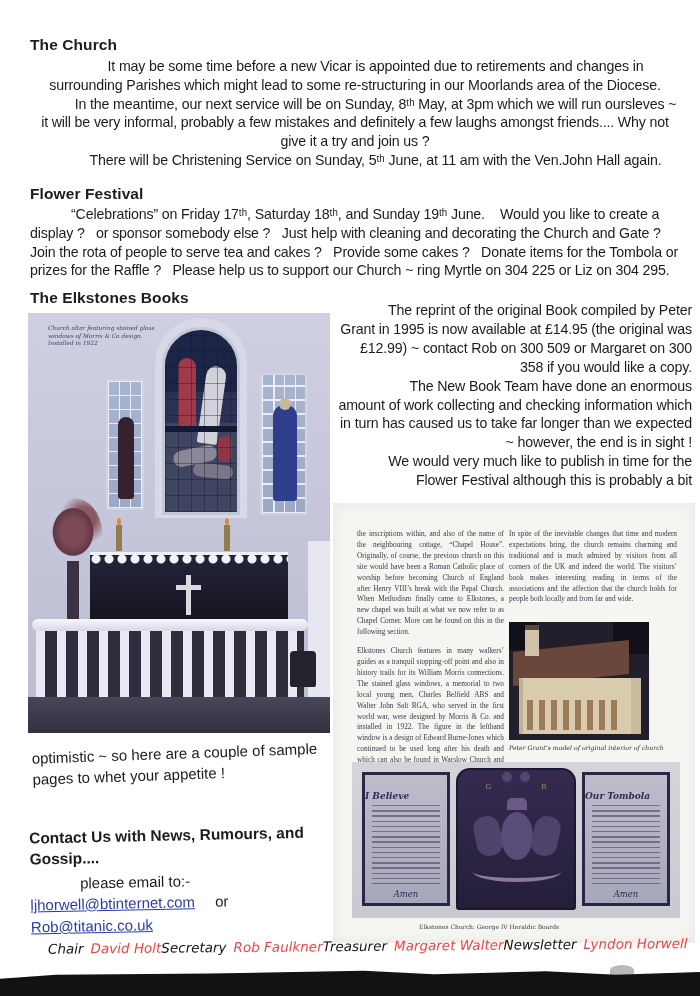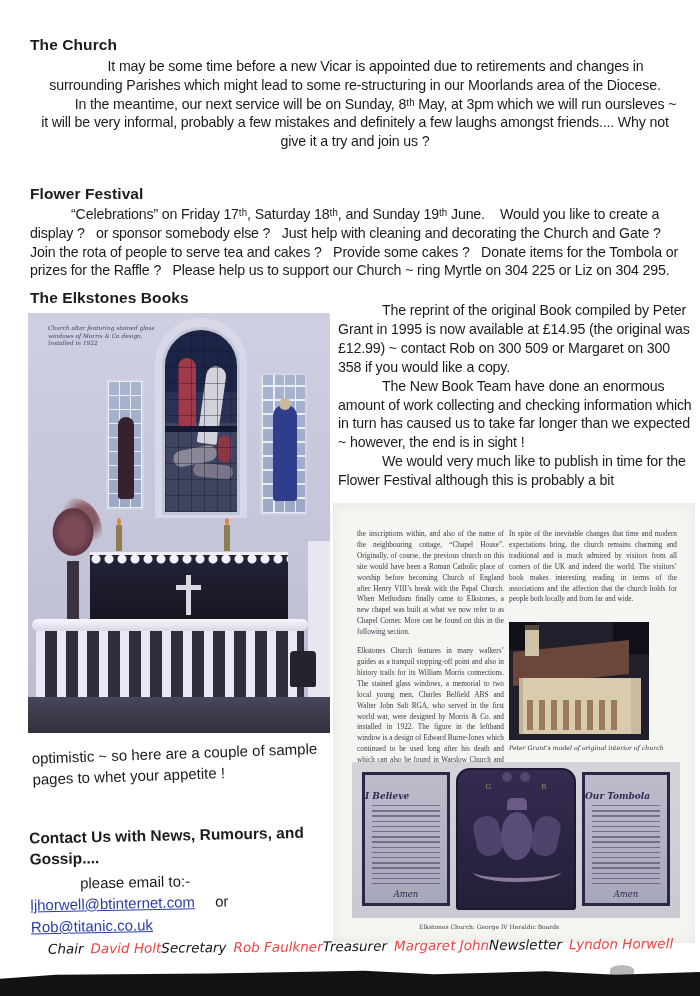--- a/index.html
+++ b/index.html
@@ -1,21 +1,21 @@
 <!DOCTYPE html>
 <html><head>
 <meta charset="utf-8">
 <style>
   html,body{margin:0;padding:0;background:#888;}
   .page{position:relative;width:700px;height:996px;background:#ffffff;overflow:hidden;
         font-family:"Liberation Sans","DejaVu Sans",sans-serif;color:#1c1c1c;}
   .h1{position:absolute;left:30px;font-size:15.5px;font-weight:bold;letter-spacing:.1px;}
   .body-block{position:absolute;left:30px;width:650px;font-size:14.2px;line-height:18.8px;letter-spacing:-.15px;}
   .body-block p{margin:0;text-indent:41px;white-space:pre-wrap;}
-  .col-block{position:absolute;left:338px;width:354px;font-size:14.2px;line-height:18.9px;letter-spacing:-.15px;}
+  .col-block{position:absolute;left:338px;width:354px;font-size:14.2px;line-height:18.9px;letter-spacing:-.15px;text-align:right;}
   .col-block p{margin:0;text-indent:44px;white-space:pre-wrap;}
 
   
   .photo{position:absolute;left:28px;top:313px;width:302px;height:420px;overflow:hidden;
          background:linear-gradient(180deg,#cfcfe2 0%,#c5c5d9 55%,#bbbbd0 100%);}
   .photo-caption{position:absolute;left:20px;top:12px;width:112px;
          font:italic 5.8px/7.5px "DejaVu Serif",serif;color:#3c3c60;}
   .arch{position:absolute;left:127px;top:5px;width:92px;height:200px;border-radius:46px 46px 0 0;background:#d8d8e8;}
   .win{position:absolute;box-sizing:border-box;border:2px solid #cfd4e0;
        background:
@@ -116,20 +116,21 @@
 </style>
 </head>
 <body>
 
 <div class="page">
 
   <div class="h1" style="top:36px;">The Church</div>
   <div class="body-block" style="top:57px;text-align:center;">
     <p>It may be some time before a new Vicar is appointed due to retirements and changes in surrounding Parishes which might lead to some re-structuring in our Moorlands area of the Diocese.</p>
     <p>In the meantime, our next service will be on Sunday, 8ᵗʰ May, at 3pm which we will run oursleves ~ it will be very informal, probably a few mistakes and definitely a few laughs amongst friends.... Why not give it a try and join us ?</p>
+    <p>There will be Christening Service on Sunday, 5ᵗʰ June, at 11 am with the Ven.John Hall again.</p>
   </div>
 
   <div class="h1" style="top:185px;">Flower Festival</div>
   <div class="body-block" style="top:205px;">
     <p>“Celebrations” on Friday 17ᵗʰ, Saturday 18ᵗʰ, and Sunday 19ᵗʰ June.    Would you like to create a display ?   or sponsor somebody else ?   Just help with cleaning and decorating the Church and Gate ?  Join the rota of people to serve tea and cakes ?   Provide some cakes ?   Donate items for the Tombola or prizes for the Raffle ?   Please help us to support our Church ~ ring Myrtle on 304 225 or Liz on 304 295.</p>
   </div>
 
   <div class="h1" style="top:289px;">The Elkstones Books</div>
 
   <div class="photo">
@@ -231,21 +232,21 @@
   </div>
 
   <div class="officers">
     <span class="officer">
       <span class="role">Chair</span><span class="name">David Holt</span>
     </span>
     <span class="officer">
       <span class="role">Secretary</span><span class="name">Rob Faulkner</span>
     </span>
     <span class="officer">
-      <span class="role">Treasurer</span><span class="name">Margaret John</span>
+      <span class="role">Treasurer</span><span class="name">Margaret Walter</span>
     </span>
     <span class="officer">
       <span class="role">Newsletter</span><span class="name">Lyndon Horwell</span>
     </span>
   </div>
 
   <div class="bar-notch"></div>
   <div class="black-bar"></div>
 </div>
 

